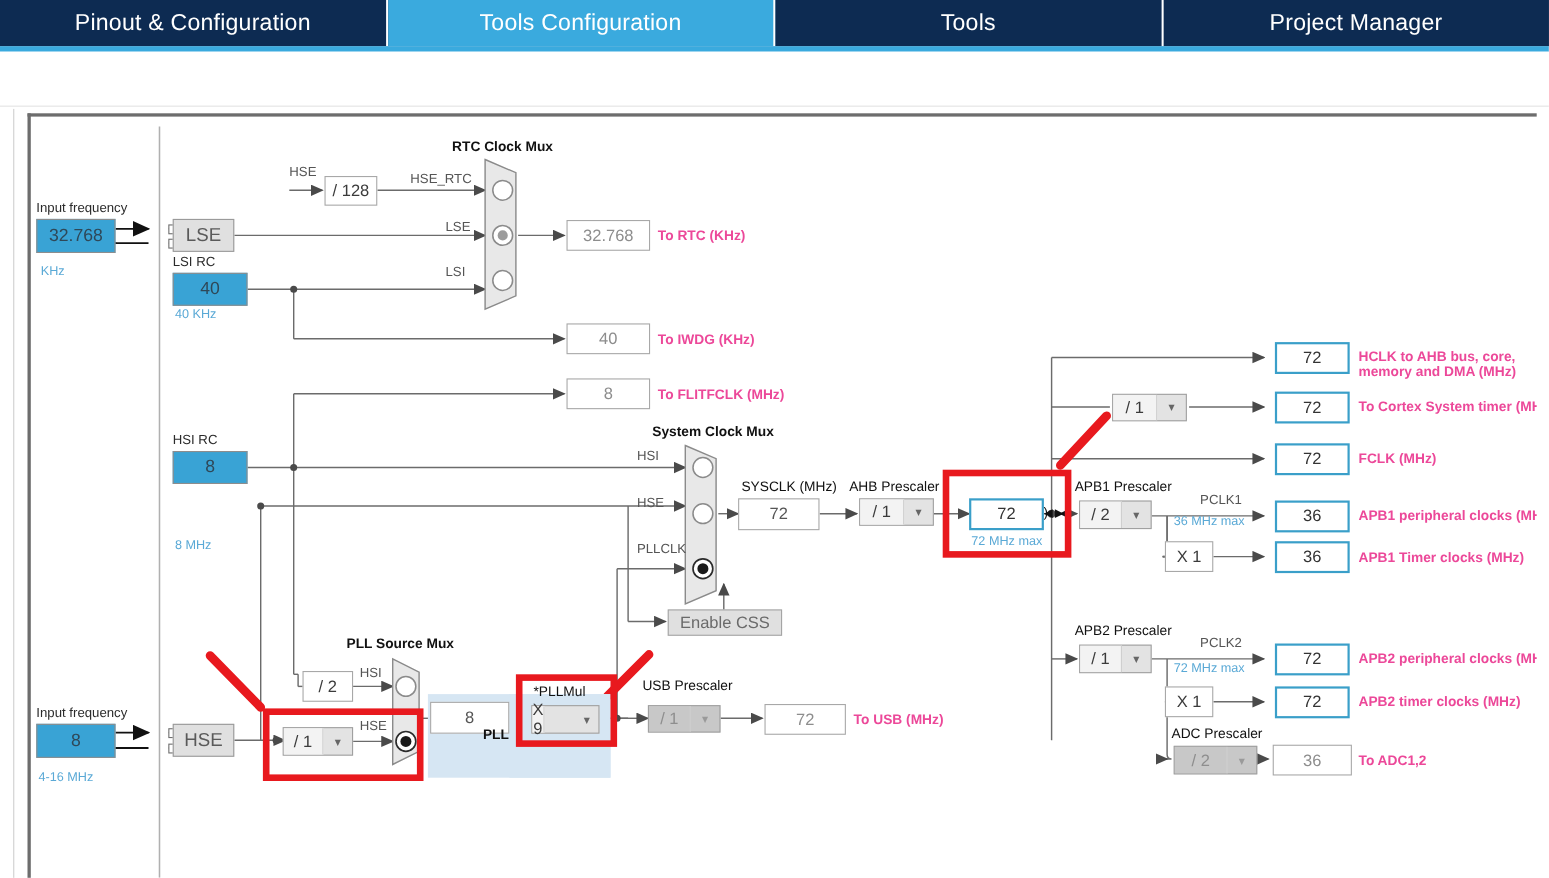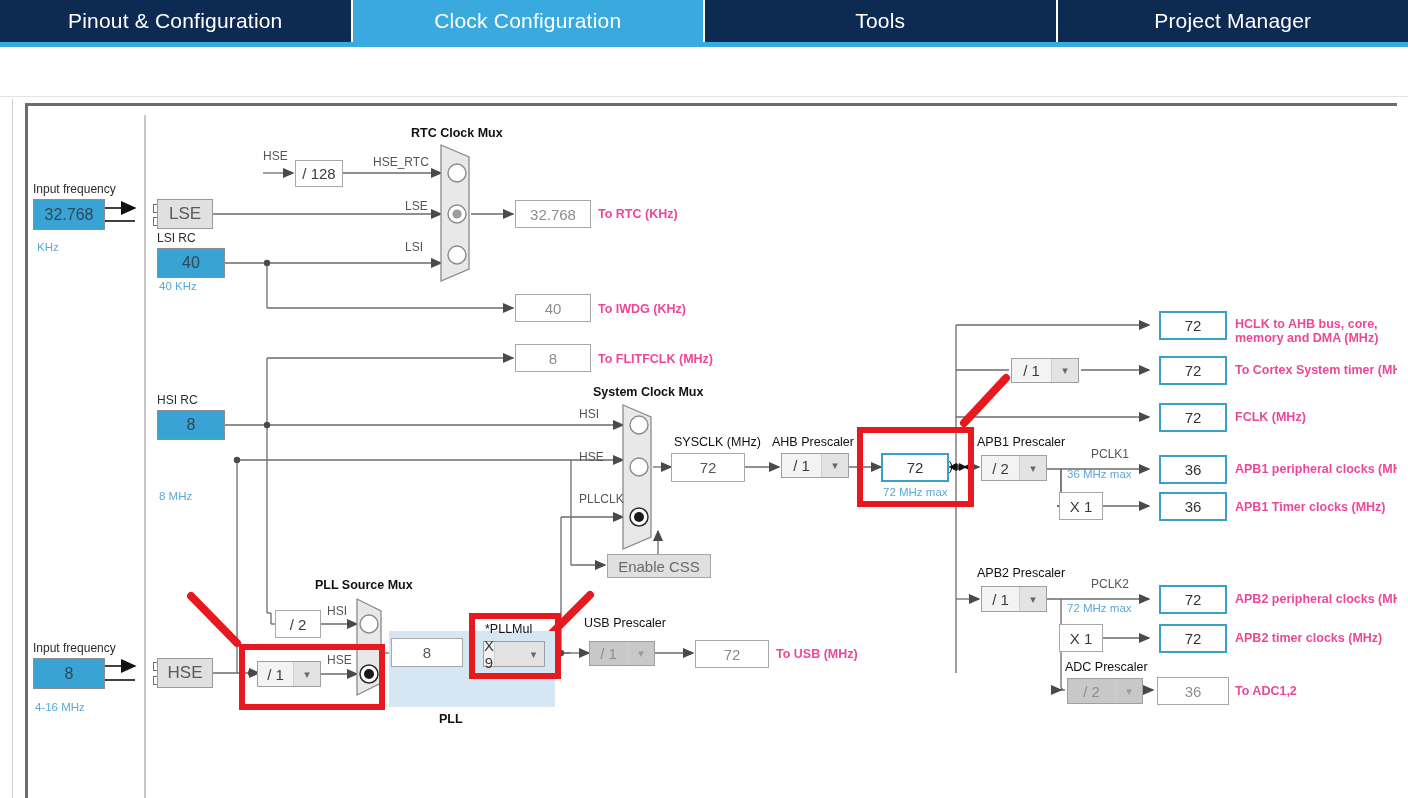--- a/index.html
+++ b/index.html
@@ -196,21 +196,21 @@
   }
 </style>
 </head>
 <body>
 
 <div id="tabbar">
   <div class="tab">
     <span>Pinout &amp; Configuration</span>
   </div>
   <div class="tab active">
-    <span>Clock Configuration</span>
+    <span>Tools Configuration</span>
   </div>
   <div class="tab">
     <span>Tools</span>
   </div>
   <div class="tab">
     <span>Project Manager</span>
   </div>
 </div>
 <div id="tabbar-underline"></div>
 
@@ -573,21 +573,21 @@
   <svg class="abs" style="left:356px;top:609px;" width="24" height="24">
     <circle cx="12" cy="12" r="9" fill="#ffffff" stroke="#8b8b8b" stroke-width="1.4"></circle>
   </svg>
   <svg class="abs" style="left:356px;top:659px;" width="24" height="24">
     <circle cx="12" cy="12" r="9" fill="#ffffff" stroke="#2b2b2b" stroke-width="1.5"></circle>
     <circle cx="12" cy="12" r="5" fill="#1a1a1a"></circle>
   </svg>
   <div class="abs redbox" style="left:238px;top:641px;width:146px;height:66px;"></div>
 
   <div class="abs vbox" style="left:390px;top:635px;width:72px;height:29px;">8</div>
-  <div class="abs lbl-title" style="left:400px;top:709px;padding-left:38px;">PLL</div>
+  <div class="abs lbl-title" style="left:400px;top:658px;padding-left:38px;">PLL</div>
   <div class="abs lbl-out-reg" style="left:484px;top:619px;">*PLLMul</div>
   <div class="abs combo" style="left:482px;top:638px;width:62px;height:26px;gap:28px;">
     <span class="cv">X 9</span>
     <span class="ca">▾</span>
   </div>
   <div class="abs redbox" style="left:468px;top:610px;width:92px;height:66px;"></div>
 
   <div class="abs lbl-out-reg" style="left:583px;top:613px;">USB Prescaler</div>
   <div class="abs combo disabled" style="left:588px;top:638px;width:66px;height:25px;">
     <span class="cv">/ 1</span>

